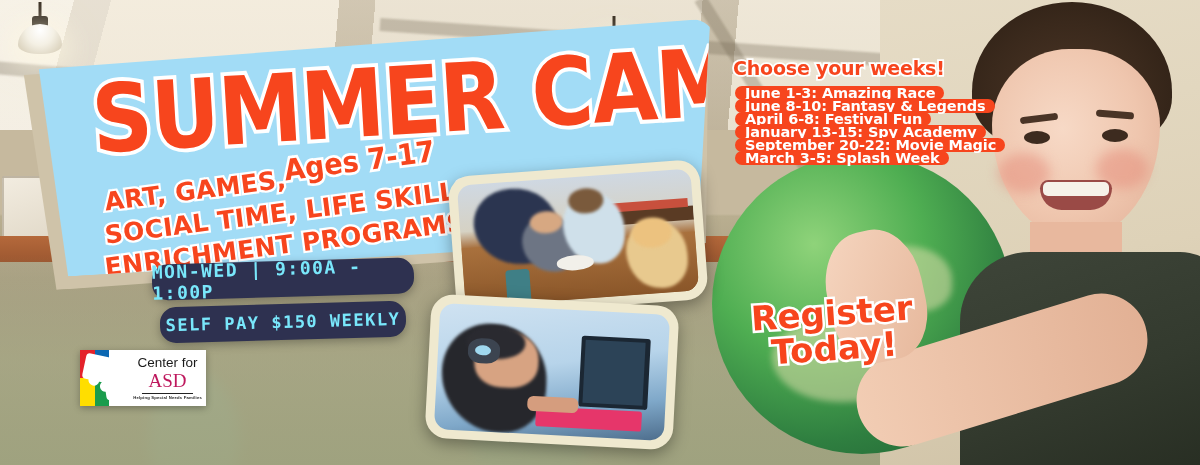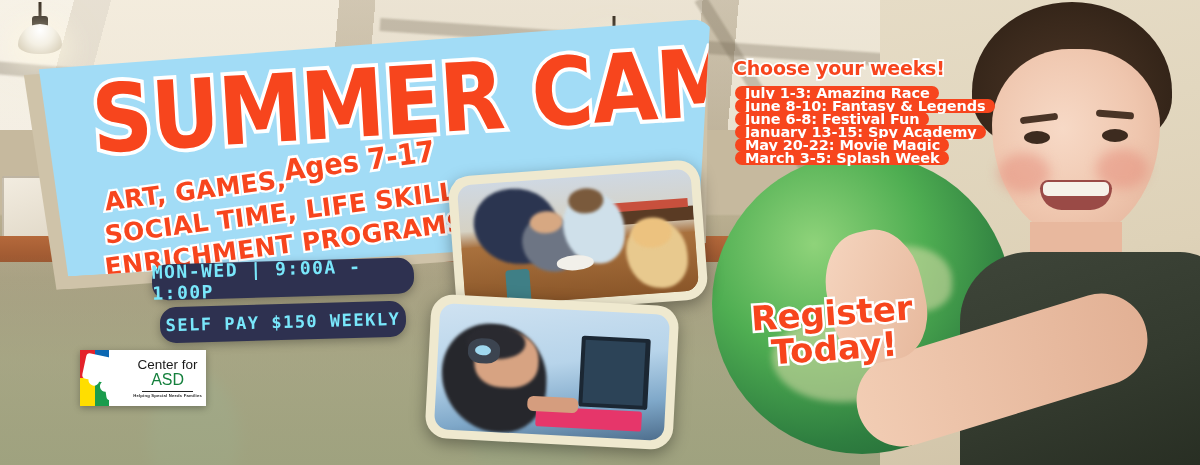--- a/index.html
+++ b/index.html
@@ -220,21 +220,21 @@
   .pz1::before { right:-5px; top:7px; }
   .pz1::after  { left:7px; bottom:-5px; }
   .pz2 { left:25px; top:23px; transform:rotate(-8deg); }
   .pz2::before { left:-5px; top:6px; }
   .pz2::after  { left:8px; top:-5px; }
   .logo-text {
     flex:1; display:flex; flex-direction:column; align-items:center; justify-content:center;
     padding:2px 4px;
   }
   .logo-l1 { font-size:13.5px; color:#1a1a1a; font-family:"Liberation Sans", sans-serif; line-height:1.05; }
-  .logo-l2 { font-size:16px; color:#15803d; font-family:Liberation Sans, sans-serif; line-height:1.05; }
+  .logo-l2 { font-size:19px; color:#be185d; font-family:Liberation Serif, serif; line-height:1.05; }
   .logo-rule { width:74%; height:1px; background:#222; margin:2px 0 1px; }
   .logo-tag {
     font-size:4.2px; color:#1d1d1d; font-weight:700; letter-spacing:0.2px;
     font-family:"Liberation Sans", sans-serif; white-space:nowrap;
   }
 </style>
 </head>
 <body>
 
 <div id="banner">
@@ -338,25 +338,25 @@
       <div class="rect" style="left:44%; top:78%; width:46%; height:16%; background:#e6366a; border-radius:3px;"></div>
       <div class="rect" style="left:40%; top:70%; width:22%; height:12%; background:#d59d7e; border-radius:6px;"></div>
     </div>
   </div>
 
   <div class="pill" id="pill-schedule">MON-WED  |  9:00A - 1:00P</div>
   <div class="pill" id="pill-price">SELF PAY $150 WEEKLY</div>
 
   <div class="weeks-head">Choose your weeks!</div>
   <div id="weeks-list">
-      <div class="week-row"><span class="week-item">July 1-3: Amazing Race</span></div>
+      <div class="week-row"><span class="week-item">June 1-3: Amazing Race</span></div>
       <div class="week-row"><span class="week-item">June 8-10: Fantasy &amp; Legends</span></div>
-      <div class="week-row"><span class="week-item">June 6-8: Festival Fun</span></div>
+      <div class="week-row"><span class="week-item">April 6-8: Festival Fun</span></div>
       <div class="week-row"><span class="week-item">January 13-15: Spy Academy</span></div>
-      <div class="week-row"><span class="week-item">May 20-22: Movie Magic</span></div>
+      <div class="week-row"><span class="week-item">September 20-22: Movie Magic</span></div>
       <div class="week-row"><span class="week-item">March 3-5: Splash Week</span></div>
     </div>
 
   <div class="register">
     <span>Register Today!</span>
   </div>
 
   <div id="logo">
     <div class="logo-puzzle">
       <div class="q q-r"></div>

